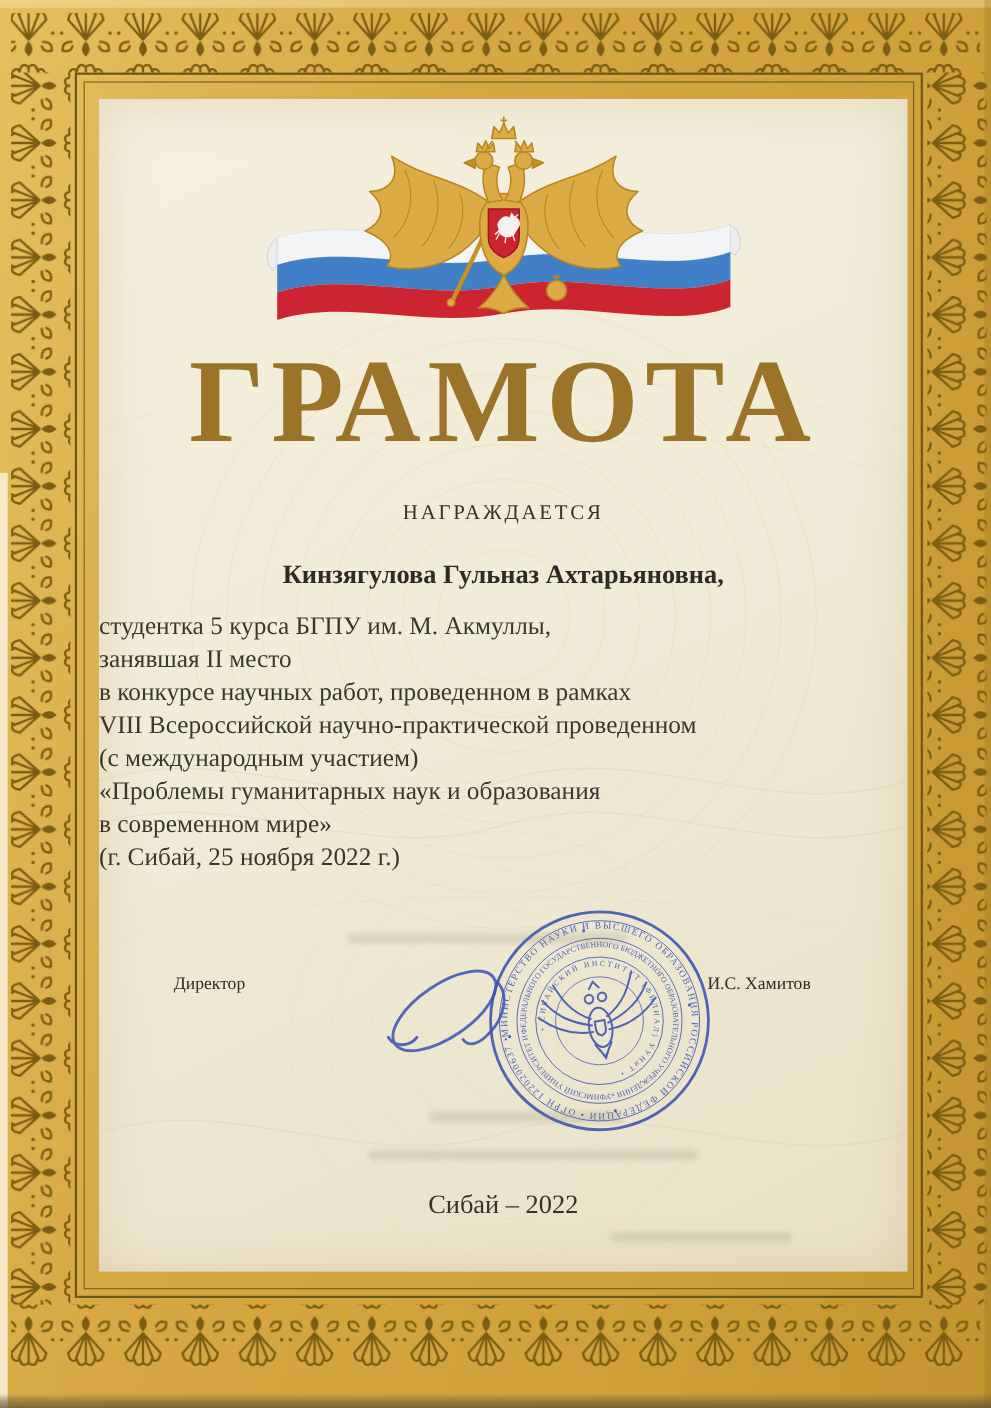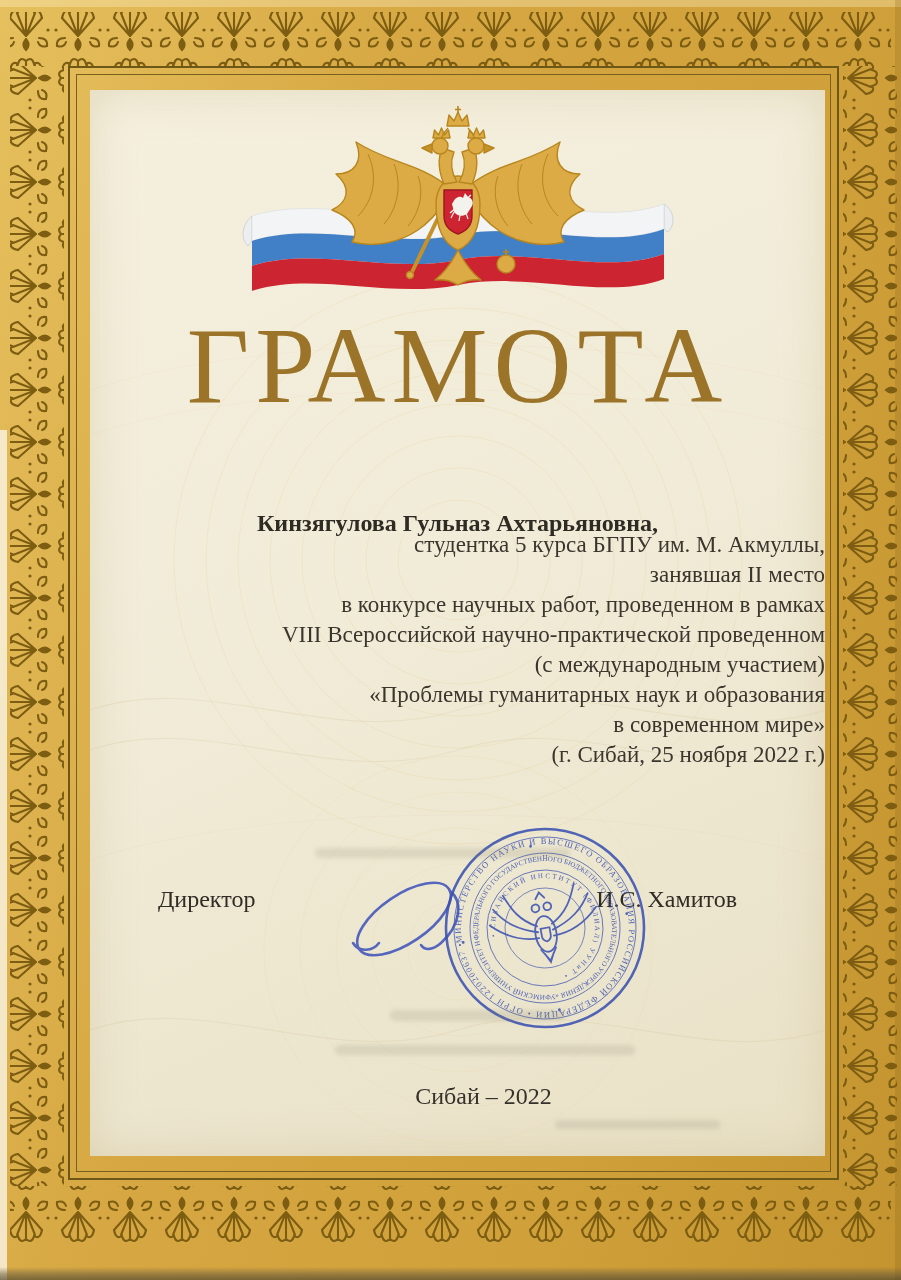--- a/index.html
+++ b/index.html
@@ -8,33 +8,33 @@
         background:linear-gradient(105deg,#e6c05e 0%,#d6a742 35%,#d0a03a 70%,#c3942f 100%);}
   .border-svg{position:absolute;left:0;top:0;}
   .frame1{position:absolute;top:66px;left:68px;right:62px;bottom:100px;border:2px solid #6d5716;}
   .frame2{position:absolute;top:74px;left:76px;right:70px;bottom:108px;border:1px solid #77611c;}
   .paper{position:absolute;left:90px;top:90px;width:735px;height:1066px;
          background:linear-gradient(155deg,#f5f0de 0%,#f1ecd8 45%,#ece5cd 80%,#e9e1c6 100%);
          box-shadow:inset 0 0 46px rgba(185,165,115,.30);}
   .guilloche{position:absolute;left:0;top:0;}
   .emblem{position:absolute;left:148px;top:2px;}
   .title{position:absolute;top:222px;left:0;width:100%;text-align:center;
-         font-size:108px;font-weight:400;letter-spacing:6px;color:#9c7429;line-height:1;}
+         font-size:108px;font-weight:700;letter-spacing:6px;color:#9c7429;line-height:1;}
   .award{position:absolute;top:366px;left:0;width:100%;text-align:center;
          font-size:19px;letter-spacing:2.5px;color:#35312a;}
   .recipient{position:absolute;top:420px;left:0;width:100%;text-align:center;
          font-size:24px;font-weight:700;color:#2e2a24;}
-  .bodytext{position:absolute;top:440px;left:0;width:100%;text-align:right;
+  .bodytext{position:absolute;top:464px;left:0;width:100%;text-align:left;
          font-size:23px;line-height:30px;color:#3a362e;}
   .sign-row{position:absolute;top:796px;left:68px;right:88px;display:flex;
-         justify-content:space-between;font-size:24px;color:#2f2b25;}
+         justify-content:space-between;font-size:16px;color:#2f2b25;}
   .signature-svg{position:absolute;left:239px;top:769px;filter:blur(.2px);}
   .stamp-svg{position:absolute;left:351px;top:734px;opacity:.88;filter:blur(.25px);}
   .footer{position:absolute;top:993px;left:0;width:100%;text-align:center;
-         font-size:24px;color:#35312b;margin-left:26px;}
+         font-size:24px;color:#35312b;}
   .artifact{position:absolute;background:rgba(128,122,100,.17);border-radius:5px;filter:blur(2.2px);}
   .edge-left{position:absolute;left:0;top:430px;bottom:0;width:7px;background:rgba(252,250,242,.75);}
   .edge-top{position:absolute;left:0;top:0;right:0;height:7px;background:rgba(255,244,200,.35);}
   .edge-bottom{position:absolute;left:0;bottom:0;right:0;height:13px;
          background:linear-gradient(rgba(110,96,60,0),rgba(104,92,62,.55) 55%,rgba(82,72,48,.7));}
   .edge-right{position:absolute;right:0;top:0;bottom:0;width:6px;background:rgba(130,95,25,.22);}
 </style>
 </head>
 <body>
 
@@ -147,20 +147,21 @@
         <g>
           <path d="M206,98 h28 v26 q0,13 -14,18 q-14,-5 -14,-18 z" fill="#ce2330" stroke="#9a1822"></path>
           <path d="M214,112 C217,105 222,103 225,106 L227,101 L230,105 C234,106 236,110 234,114 L229,122 C224,125 219,124 216,120 Z" fill="#f4f2ec" stroke="none"></path>
           <line x1="212" y1="121" x2="233" y2="103" stroke="#f4f2ec" stroke-width="1.4"></line>
           <path d="M216,120 l-3,6 M222,123 l-1,6 M228,121 l2,6" stroke="#f4f2ec" stroke-width="1.2" fill="none"></path>
         </g>
       </g>
     </svg>
 
     <div class="title">ГРАМОТА</div>
+    <div class="award">НАГРАЖДАЕТСЯ</div>
     <div class="recipient">Кинзягулова Гульназ Ахтарьяновна,</div>
 
     <div class="bodytext">
       <div>студентка 5 курса БГПУ им. М. Акмуллы,</div>
       <div>занявшая II место</div>
       <div>в конкурсе научных работ, проведенном в рамках</div>
       <div>VIII Всероссийской научно-практической проведенном</div>
       <div>(с международным участием)</div>
       <div>«Проблемы гуманитарных наук и образования</div>
       <div>в современном мире»</div>

